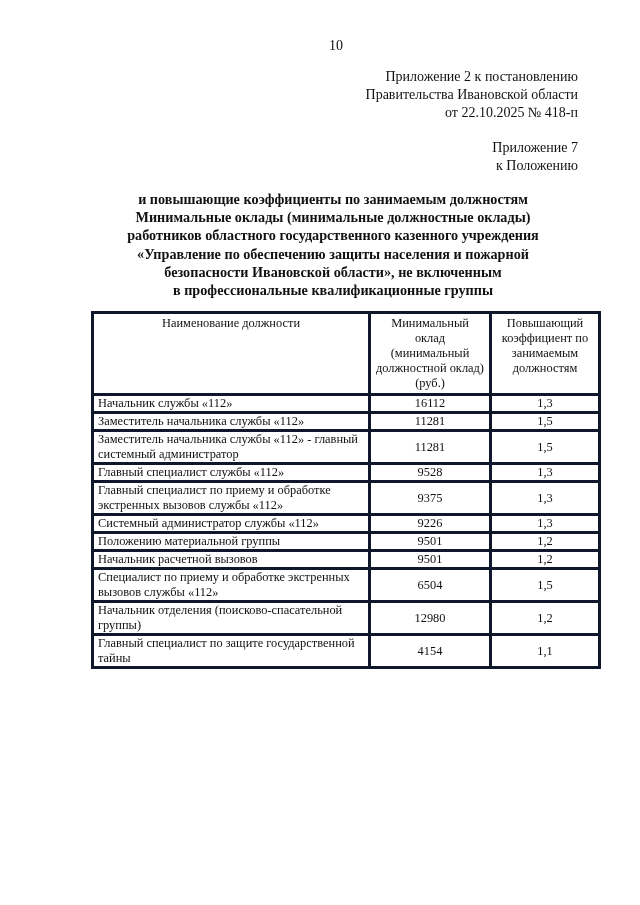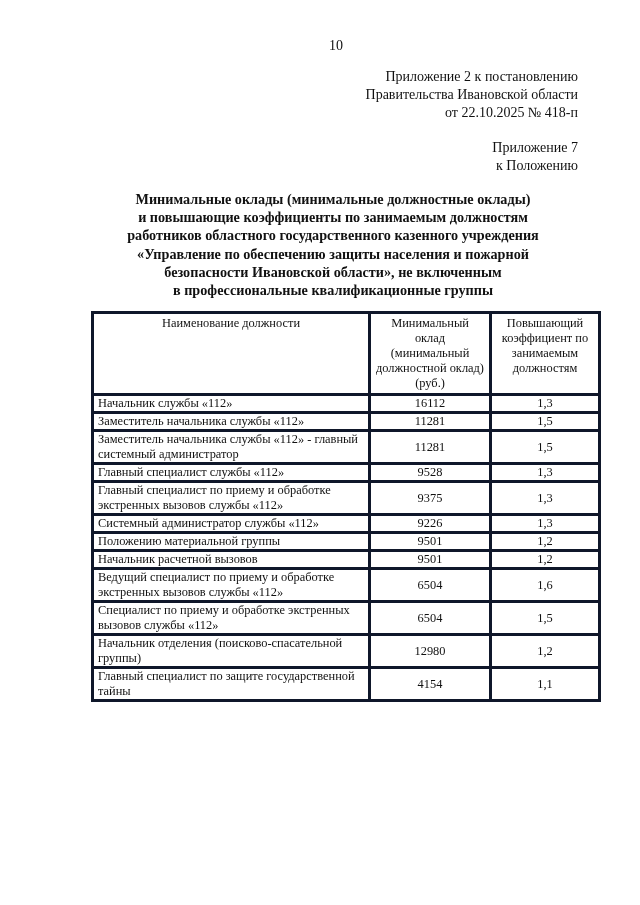--- a/index.html
+++ b/index.html
@@ -34,22 +34,22 @@
   <div>Правительства Ивановской области</div>
   <div>от 22.10.2025 № 418-п</div>
 </div>
 
 <div class="appendix a2">
   <div>Приложение 7</div>
   <div>к Положению</div>
 </div>
 
 <div class="title">
+  <div>и повышающие коэффициенты по занимаемым должностям</div>
   <div>Минимальные оклады (минимальные должностные оклады)</div>
-  <div>и повышающие коэффициенты по занимаемым должностям</div>
   <div>работников областного государственного казенного учреждения</div>
   <div>«Управление по обеспечению защиты населения и пожарной</div>
   <div>безопасности Ивановской области», не включенным</div>
   <div>в профессиональные квалификационные группы</div>
 </div>
 
 <table>
   <colgroup>
       <col class="c1">
       <col class="c2">
@@ -97,25 +97,20 @@
         <td class="name">Положению материальной группы</td>
         <td class="num">9501</td>
         <td class="coef">1,2</td>
       </tr>
       <tr class="r1">
         <td class="name">Начальник расчетной вызовов</td>
         <td class="num">9501</td>
         <td class="coef">1,2</td>
       </tr>
       <tr class="r2">
-        <td class="name">Ведущий специалист по приему и обработке экстренных вызовов службы «112»</td>
-        <td class="num">6504</td>
-        <td class="coef">1,6</td>
-      </tr>
-      <tr class="r2">
         <td class="name">Специалист по приему и обработке экстренных вызовов службы «112»</td>
         <td class="num">6504</td>
         <td class="coef">1,5</td>
       </tr>
       <tr class="r2">
         <td class="name">Начальник отделения (поисково-спасательной группы)</td>
         <td class="num">12980</td>
         <td class="coef">1,2</td>
       </tr>
       <tr class="r2">

